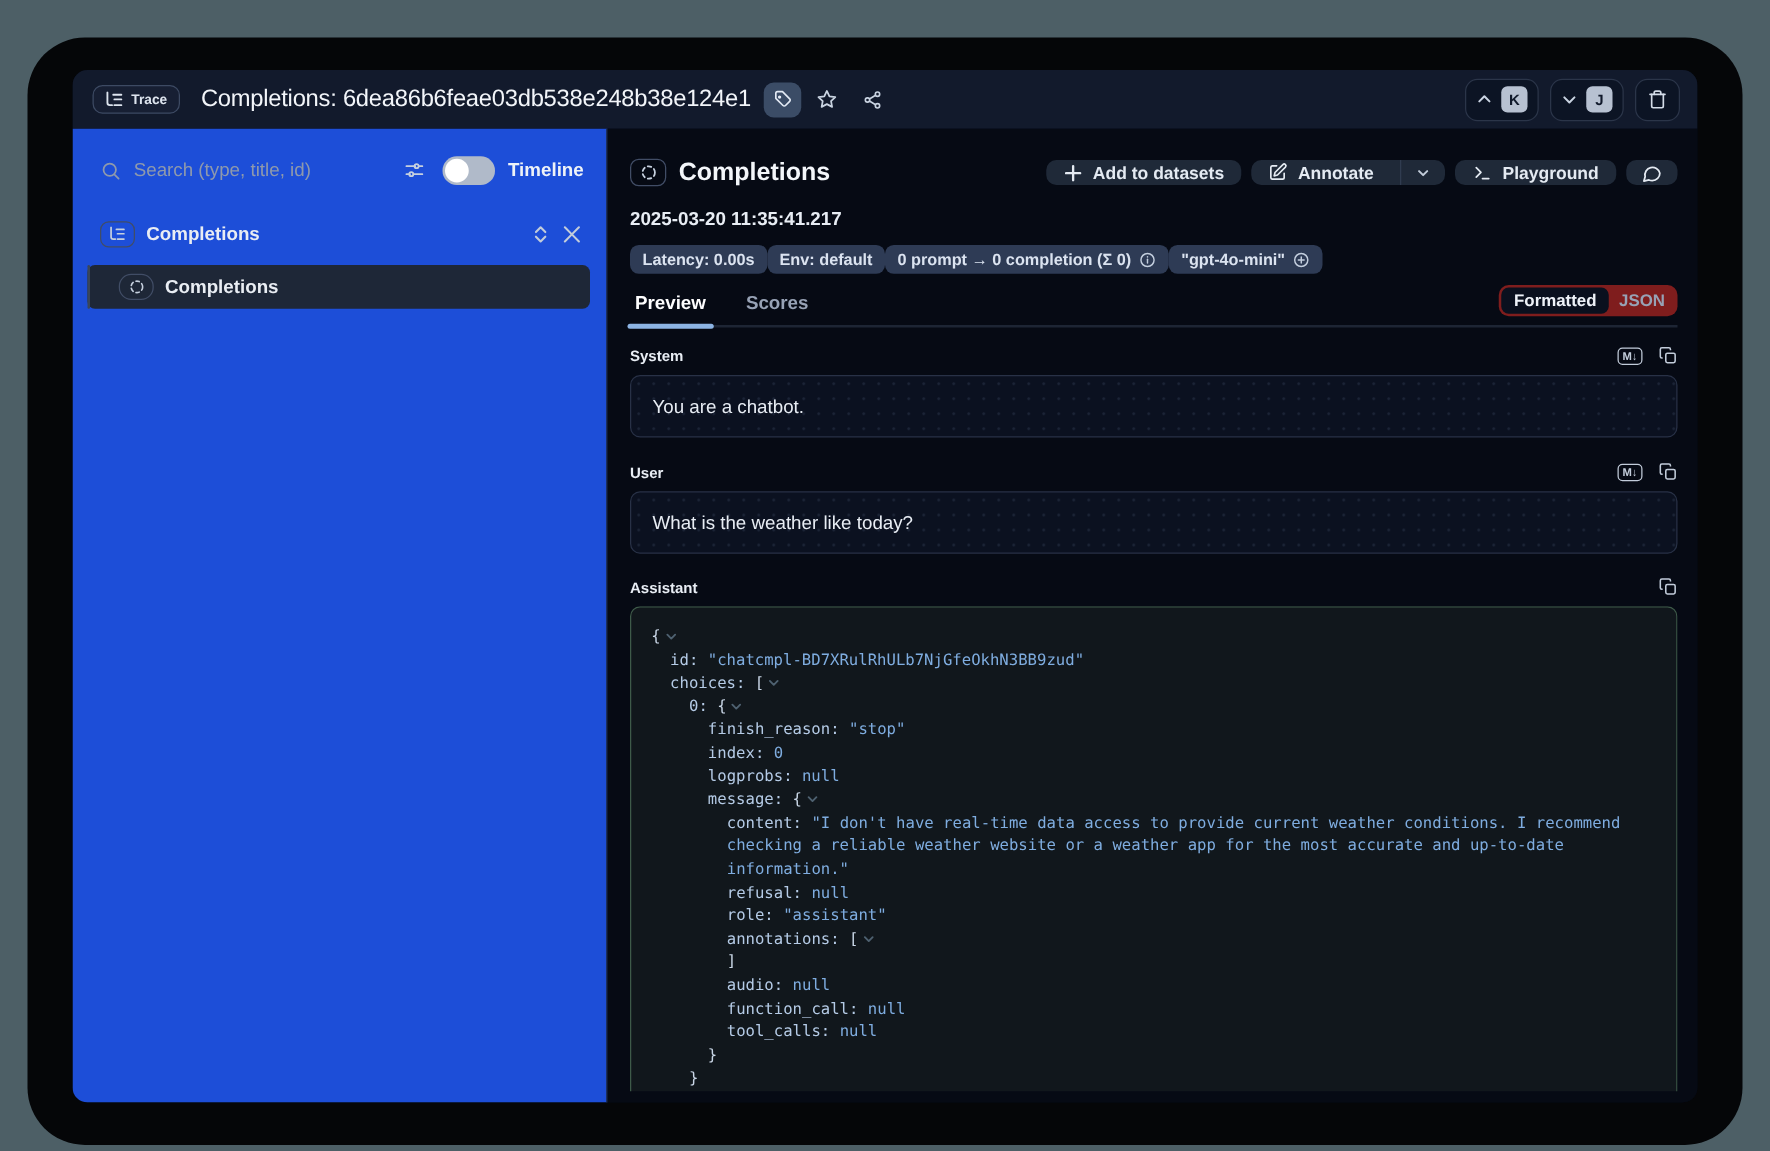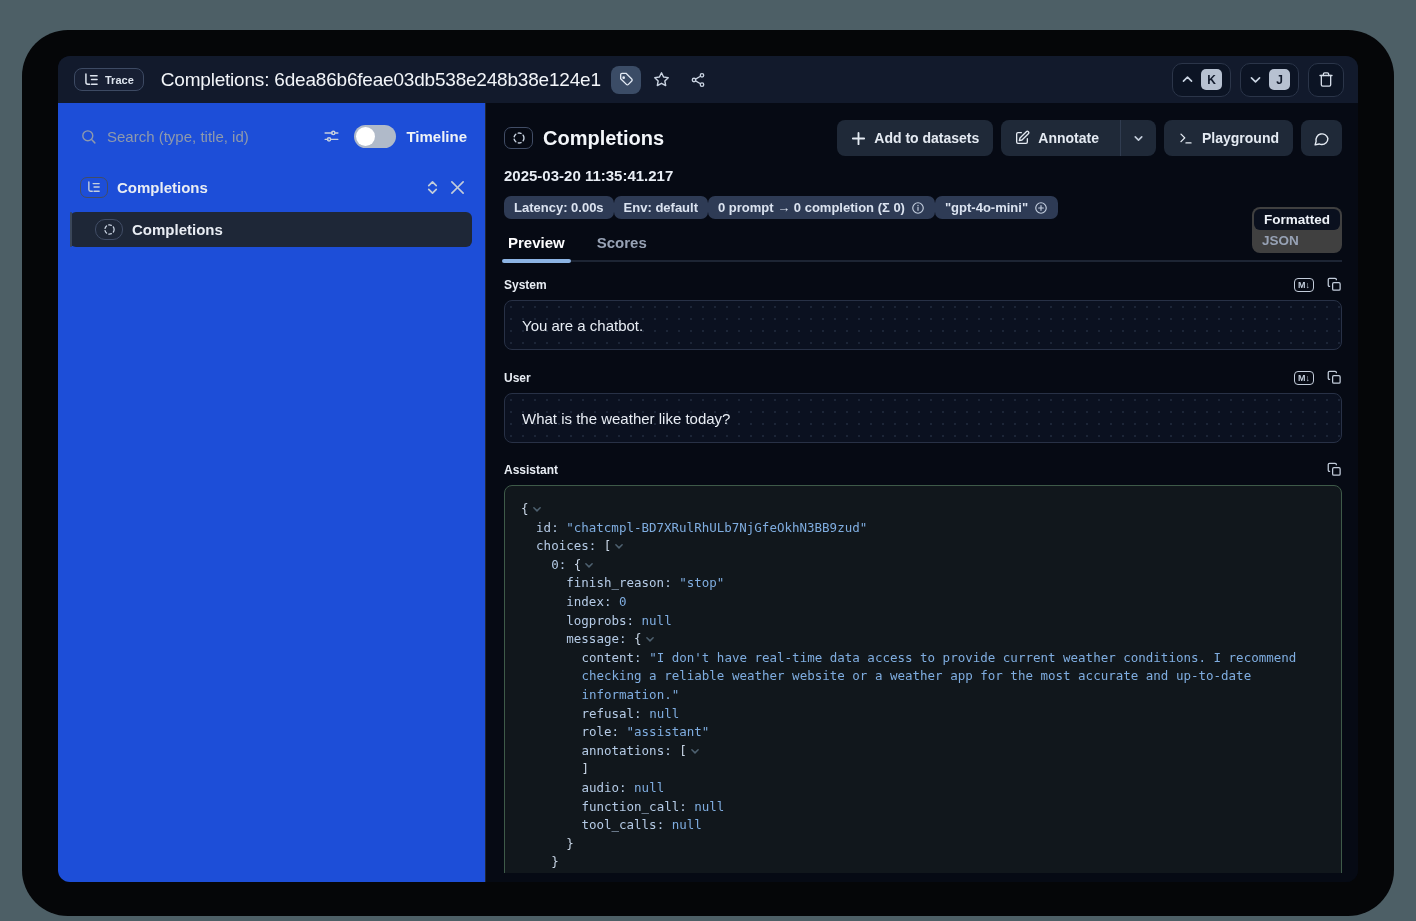--- a/index.html
+++ b/index.html
@@ -58,21 +58,21 @@
     background:#3a4659; border-radius:1px; }
   .tree-child .obs-badge { margin-left:25px; }
   .tree-child .tree-label { margin-left:9px; font-weight:700; }
 
   
   .main { flex:1; background:#060a14; padding:17px 16px 0 18px; min-width:0; }
   .main-header { display:flex; align-items:center; height:36px; }
   .main-title { color:#f3f6fa; font-size:20px; font-weight:700; margin-left:10px; flex:1; }
   .actions { display:flex; align-items:center; gap:8px; }
   .act-btn { display:flex; align-items:center; gap:8px; background:#1f2938; border-radius:8px;
-    height:36px; padding:0 14px; color:#e4eaf2; font-size:14px; font-weight:700; cursor:pointer; }
+    height:20px; padding:0 14px; color:#e4eaf2; font-size:14px; font-weight:700; cursor:pointer; }
   .split { padding:0; overflow:hidden; }
   .split .seg-main { display:flex; align-items:center; gap:8px; padding:0 13px; height:100%; cursor:pointer; }
   .split .seg-caret { display:flex; align-items:center; padding:0 11px; height:100%;
     border-left:1px solid #303c50; cursor:pointer; color:#c2ccda; }
   .act-btn.icon-only { padding:0 12px; }
 
   .timestamp { color:#e8edf4; font-size:15px; font-weight:700; margin-top:11px; }
 
   .badges { display:flex; align-items:flex-end; gap:0; margin-top:12px; }
   .chip { display:flex; align-items:center; gap:6px; background:#2e3b55; border-radius:7px;
@@ -80,22 +80,22 @@
   .chip svg { cursor:pointer; }
 
   .tabs-row { display:flex; align-items:flex-end; margin-top:13px; border-bottom:2px solid #1d2534;
     position:relative; height:30px; }
   .tab { font-size:15px; font-weight:700; padding:0 4px 9px 4px; margin-right:24px; cursor:pointer;
     position:relative; }
   .tab.active { color:#fdfdfe; }
   .tab.active::after { content:""; position:absolute; left:-2px; right:-2px; bottom:-3px; height:4px;
     border-radius:2px; background:#8cb4e4; }
   .tab.inactive { color:#97a2b5; }
-  .fmt-toggle { position:absolute; right:0; bottom:7px; background:#404040; border-radius:8px;
-    padding:2px; display:flex; align-items:flex-start;flex-direction:column; }
+  .fmt-toggle { position:absolute; right:0; bottom:7px; background:#7f1d1d; border-radius:8px;
+    padding:2px; display:flex; align-items:flex-end; }
   .fmt-seg { font-size:13.5px; font-weight:700; padding:3px 10px; border-radius:6px; cursor:pointer; }
   .fmt-seg.active { background:#0a101e; color:#eef2f8; }
   .fmt-seg.inactive { color:#97a2b5; padding:3px 8px; }
 
   .section-head { display:flex; align-items:center; margin-top:15px; }
   .section-label { color:#e8edf4; font-size:12px; font-weight:700; flex:1; }
   .section-icons { display:flex; align-items:center; gap:13px; color:#c2ccda; }
   .section-icons span { display:flex; cursor:pointer; }
   .md-badge { border:1.5px solid #c2ccda; border-radius:4px; font-size:9px; font-weight:700;
     padding:1px 3px; color:#c2ccda; line-height:10px; }

